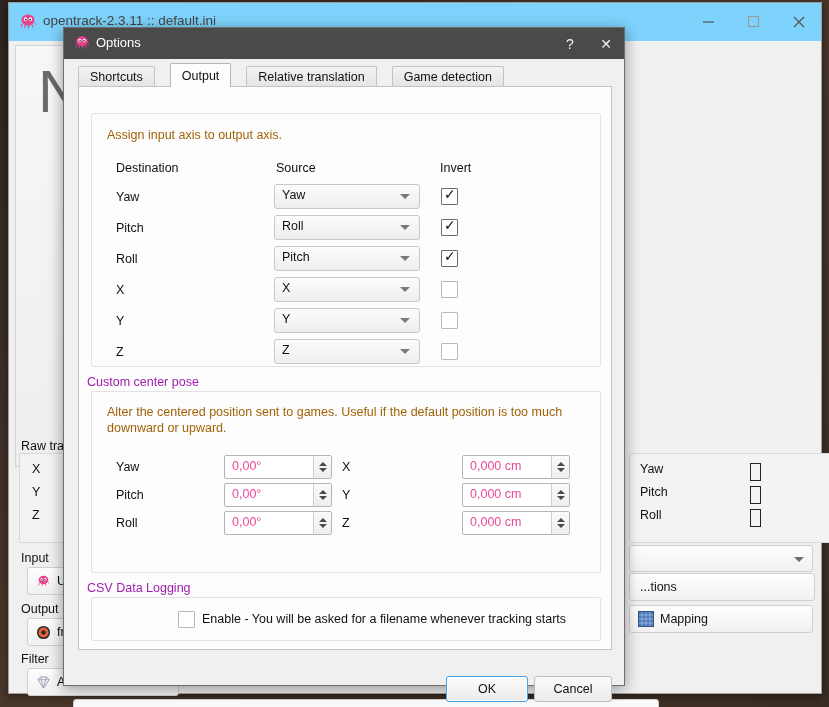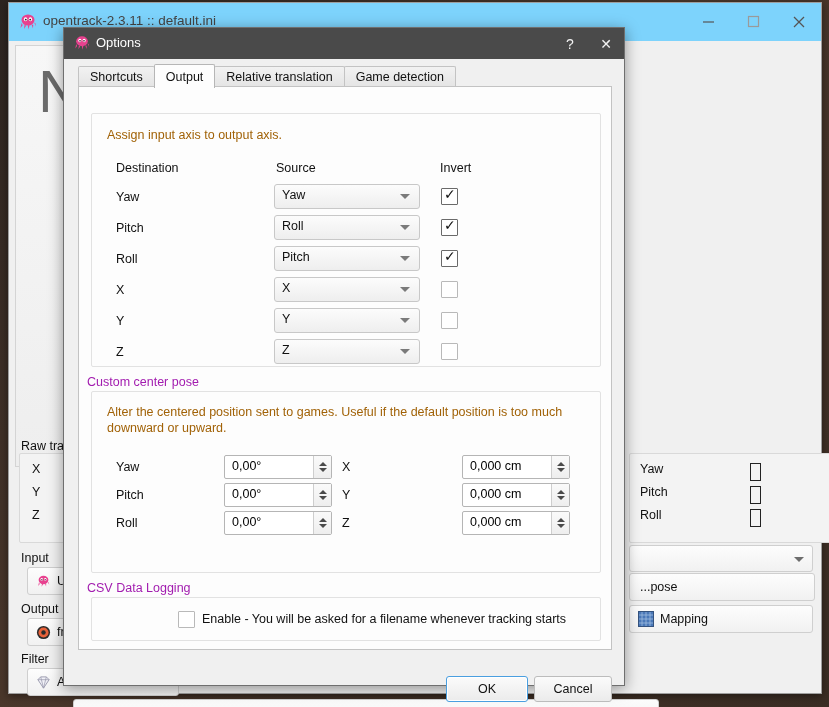--- a/index.html
+++ b/index.html
@@ -118,21 +118,21 @@
     color:#f2f2f2;font-size:14px;
   }
   #dlg-help{right:36px;}
   #dlg-close{right:0;}
 
   #dlg-body{
     position:absolute;left:0;top:31px;width:100%;height:626px;background:#f0f0f0;
   }
   
   #tab-strip{
-    position:absolute;left:14px;top:6px;height:22px;display:flex;align-items:center;
+    position:absolute;left:14px;top:6px;height:22px;display:flex;align-items:flex-end;gap:16px;
   }
   .tab{
     height:20px;padding:0 11px;margin-right:-1px;
     background:linear-gradient(180deg,#f2f2f2 0%,#e4e4e4 100%);
     border:1px solid #c3c3c3;border-bottom:none;
     border-radius:2px 2px 0 0;
     display:flex;align-items:center;font-size:12.5px;color:#111;
   }
   .tab.active{
     background:#fdfdfd;height:23px;border-color:#b6b6b6;
@@ -171,21 +171,21 @@
   }
   .chk.off{border-color:#b9b9b9;}
   .chk .tick{
     position:absolute;left:2px;top:-2px;font-size:14px;color:#111;line-height:15px;
     font-family:"DejaVu Sans",sans-serif;
   }
   .spin{
     position:absolute;height:22px;
     background:#fff;border:1px solid #b5b5b5;border-radius:2px;
   }
-  .spin .val{position:absolute;left:7px;top:3px;font-size:12.5px;color:#000000;}
+  .spin .val{position:absolute;left:7px;top:3px;font-size:12.5px;color:#ec4899;}
   .spin .btns{
     position:absolute;right:0;top:0;width:17px;height:100%;
     background:linear-gradient(180deg,#fafafa 0%,#eeeeee 100%);
     border-left:1px solid #cecece;
     display:flex;flex-direction:column;align-items:center;justify-content:center;
   }
   .spin .btns .up,.spin .btns .dn{width:0;height:0;border-left:4px solid transparent;border-right:4px solid transparent;}
   .spin .btns .up{border-bottom:4px solid #4a4a4a;margin-bottom:2px;}
   .spin .btns .dn{border-top:4px solid #4a4a4a;}
   .xyz-label{position:absolute;font-size:12.5px;color:#111;}
@@ -311,21 +311,21 @@
       <span class="glyph-box" style="left:120px;top:32px;"></span>
       <span class="glyph-box" style="left:120px;top:55px;"></span>
     </div>
 
     <div class="combo-main" style="left:620px;top:504px;width:182px;height:25px;">
       <span style="position:absolute;left:8px;top:4px;font-size:12.5px;"></span>
       <span class="arr"></span>
     </div>
 
     <div class="flat-button" style="left:620px;top:532px;width:182px;height:26px;padding-left:2px;">
-      <span style="margin-left:8px;">...pose</span>
+      <span style="margin-left:8px;">...tions</span>
     </div>
 
     <div class="flat-button" style="left:620px;top:564px;width:182px;height:26px;">
       <span class="bi">
         <svg width="16" height="16" viewBox="0 0 16 16">
           <rect x="0.5" y="0.5" width="15" height="15" fill="#4a78b8" stroke="#35537f"></rect>
           <g stroke="#a9c4e4" stroke-width="0.7">
             <line x1="4" y1="1" x2="4" y2="15"></line>
               <line x1="8" y1="1" x2="8" y2="15"></line>
               <line x1="12" y1="1" x2="12" y2="15"></line>

